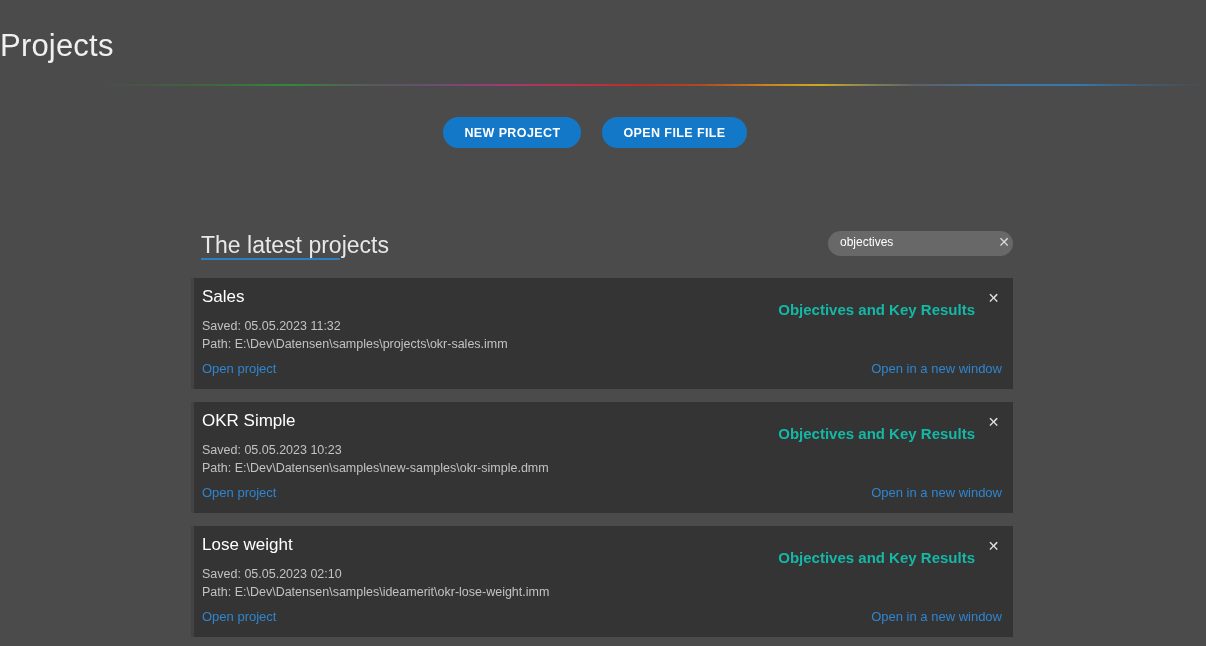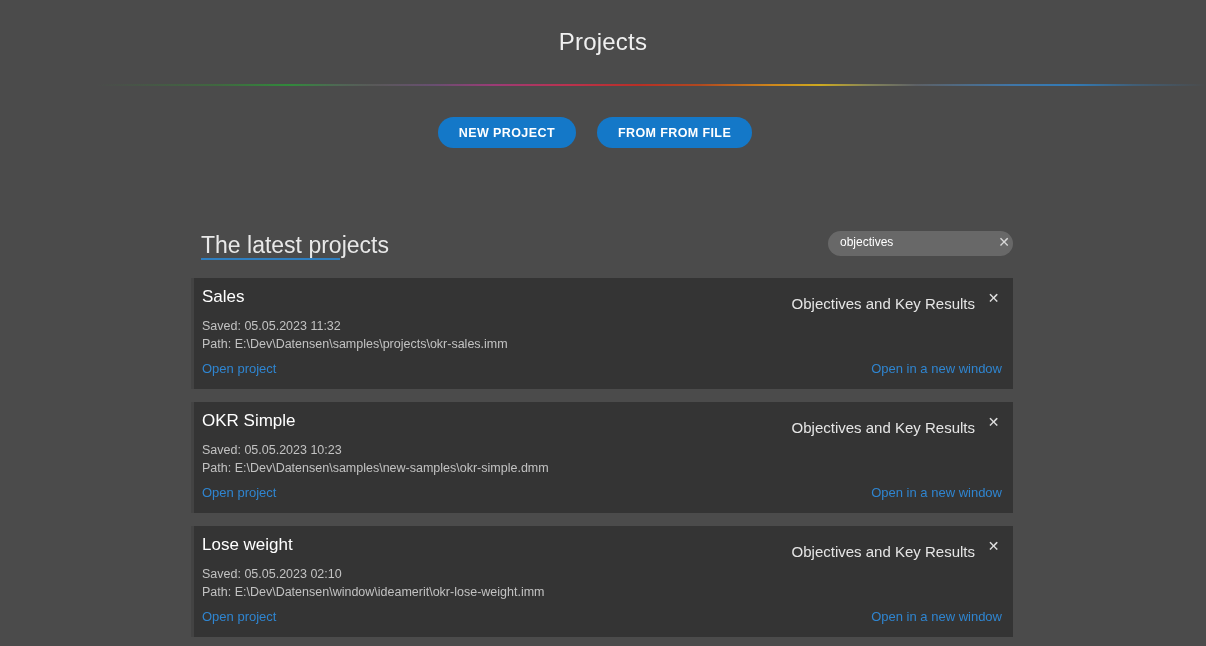--- a/index.html
+++ b/index.html
@@ -13,22 +13,21 @@
   .app {
     position:relative;
     width:1206px; height:646px;
     background:#4b4b4b;
   }
 
   
   .page-title {
     position:absolute;
     top:28px; left:0; right:0;
-    text-align:center;
-    font-size:24px;
+    font-size:31px;
     font-weight:400;
     color:#f0f0f0;
     letter-spacing:0.2px;
   }
   .rainbow-divider {
     position:absolute;
     top:84px; left:0;
     width:1206px; height:2px;
     background:linear-gradient(to right,
       #4b4b4b 0%,
@@ -163,24 +162,24 @@
   .card-title {
     position:absolute;
     left:0; top:0;
     font-size:17px;
     color:#ffffff;
     font-weight:400;
     text-align:right;
   }
   .card-type {
     position:absolute;
-    right:27px; top:8px;
+    right:27px; top:14px;
     font-size:15px;
-    color:#e5e5e5;
-    font-weight:400;
+    color:#14b8a6;
+    font-weight:700;
   }
   .card-close {
     position:absolute;
     right:0; top:2px;
     width:17px; height:17px;
     display:flex;
     align-items:center;
     justify-content:center;
     color:#e0e0e0;
     font-size:14px;
@@ -221,21 +220,21 @@
 </head>
 <body>
 
 <div class="app">
 
   <div class="page-title">Projects</div>
   <div class="rainbow-divider"></div>
 
   <div class="action-row">
     <button class="pill-btn">NEW PROJECT</button>
-    <button class="pill-btn">FROM FROM FILE</button>
+    <button class="pill-btn">OPEN FILE FILE</button>
   </div>
 
   <div class="section-row">
     <div class="section-title">The latest projects</div>
     <div class="section-underline"></div>
 
     <div class="search-box">
       <input class="search-input" type="text" value="objectives" style="">
       <button class="search-clear">✕</button>
     </div>
@@ -276,21 +275,21 @@
     </div>
 
     <div class="card">
       <div class="card-head">
         <div class="card-title">Lose weight</div>
         <div class="card-type">Objectives and Key Results</div>
         <button class="card-close">✕</button>
       </div>
       <div class="card-meta">
         <div>Saved: 05.05.2023 02:10</div>
-        <div>Path: E:\Dev\Datensen\window\ideamerit\okr-lose-weight.imm</div>
+        <div>Path: E:\Dev\Datensen\samples\ideamerit\okr-lose-weight.imm</div>
       </div>
       <div class="card-links">
         <button class="link link-open">Open project</button>
         <button class="link link-new">Open in a new window</button>
       </div>
     </div>
 
   </div>
 </div>
 

